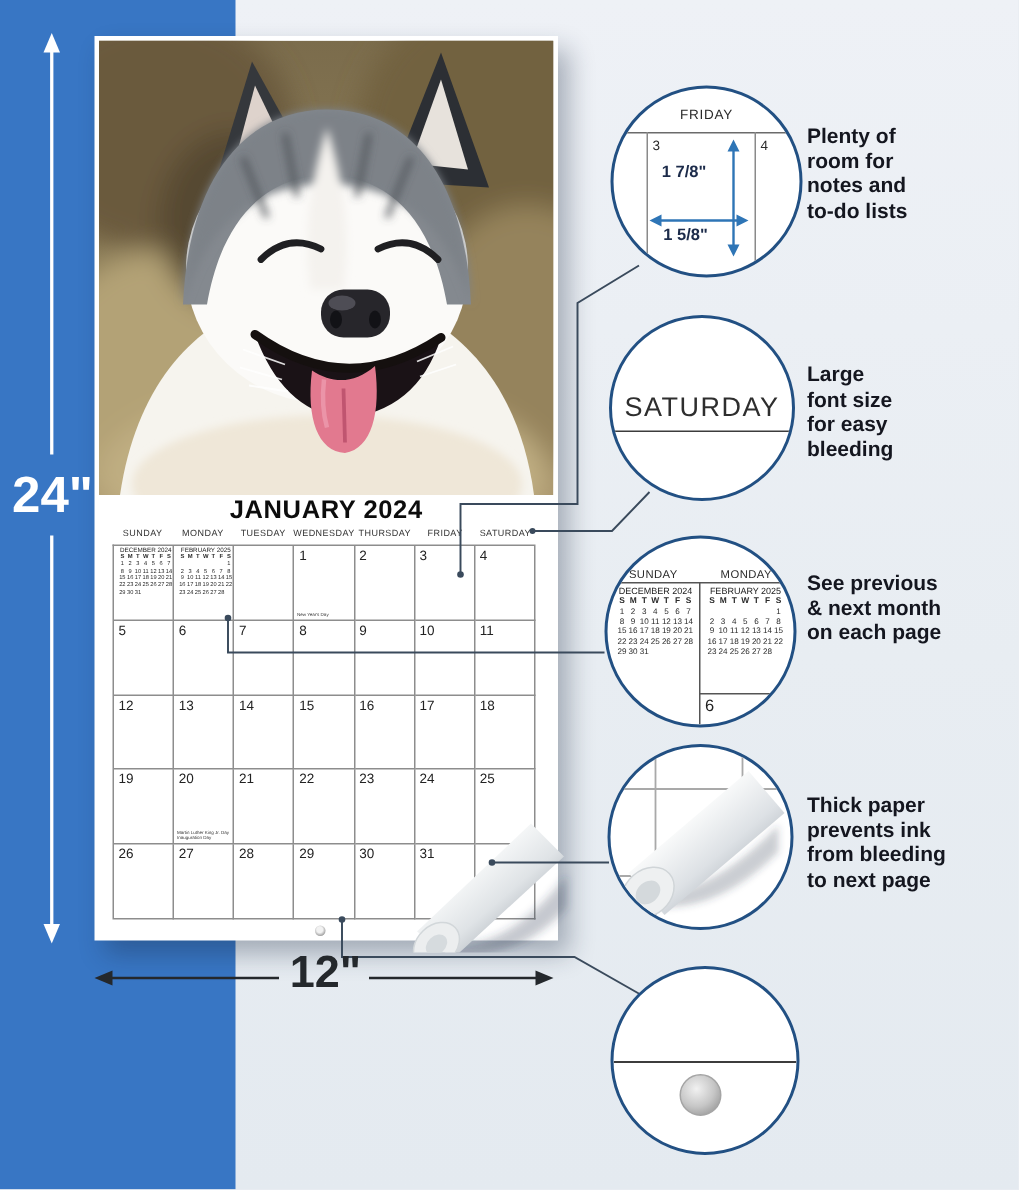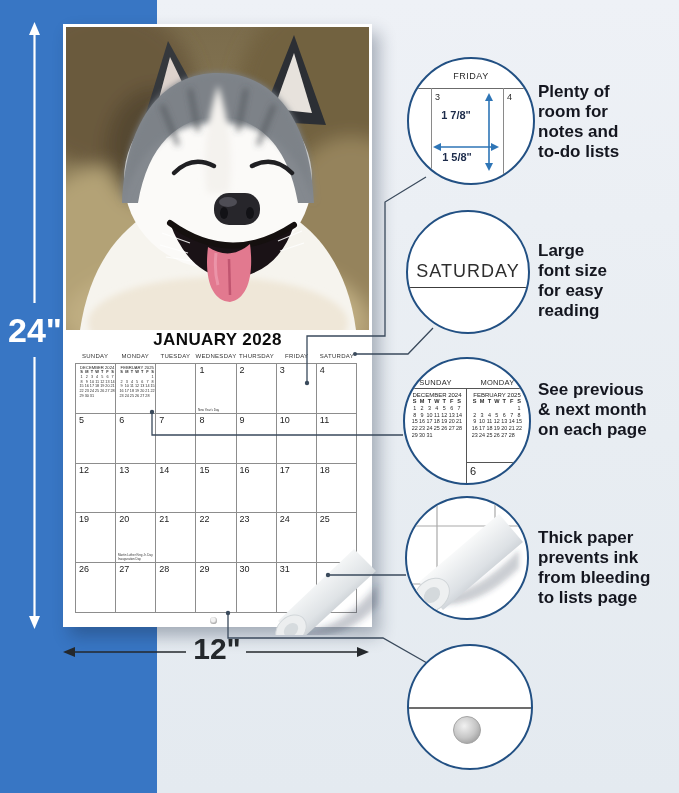--- a/index.html
+++ b/index.html
@@ -67,21 +67,21 @@
 
   
   .m-h{top:19px;text-align:center;font-size:7.5px;color:#2a2a2a;letter-spacing:.3px;}
   .m-h.l{left:0;width:61px;} .m-h.r{left:61px;right:0;}
   .m-underline{left:0;right:0;top:29px;border-top:1px solid #555;}
   .m-divider{left:61px;top:29px;bottom:0;border-left:1px solid #555;width:0;}
   .m-rowline{left:61px;right:0;top:103px;border-top:1px solid #555;}
   .m-six{left:65px;top:106px;font-size:11px;color:#222;}
 
   
-  .note{position:absolute;left:538px;width:141px;font-size:17px;font-weight:bold;color:#14161f;
+  .note{position:absolute;left:538px;width:141px;font-size:14px;font-weight:bold;color:#14161f;
         line-height:1.18;white-space:pre-line;}
   #n1{top:82px;} #n2{top:241px;} #n3{top:380px;} #n4{top:528px;} #n5{top:659px;}
 
   svg{display:block;}
   .overlay{left:0;top:0;width:679px;height:793px;pointer-events:none;}
 </style>
 </head>
 <body>
 
 <div id="stage">
@@ -147,21 +147,21 @@
         <g stroke="#ffffff" stroke-width="1.2" opacity=".85">
           <path d="M96,206 L124,216"></path>
             <path d="M94,218 L122,226"></path>
             <path d="M100,230 L126,234"></path>
           <path d="M236,204 L212,214"></path>
             <path d="M238,216 L214,224"></path>
         </g>
       </svg>
     </div>
 
-    <div class="abs cal-title">JANUARY 2028</div>
+    <div class="abs cal-title">JANUARY 2024</div>
     <div class="abs dow-row" id="dowRow">
         <span>SUNDAY</span>
         <span>MONDAY</span>
         <span>TUESDAY</span>
         <span>WEDNESDAY</span>
         <span>THURSDAY</span>
         <span>FRIDAY</span>
         <span>SATURDAY</span>
       </div>
     <div class="abs grid" id="calGrid">
@@ -566,22 +566,22 @@
     </svg>
   </div>
 
   <div class="note" id="n1">Plenty of
 room for
 notes and
 to-do lists</div>
   <div class="note" id="n2">Large
 font size
 for easy
-reading</div>
+bleeding</div>
   <div class="note" id="n3">See previous
 &amp; next month
 on each page</div>
   <div class="note" id="n4">Thick paper
 prevents ink
 from bleeding
-to lists page</div>
+to next page</div>
 
 </div>
 
 </body></html>

